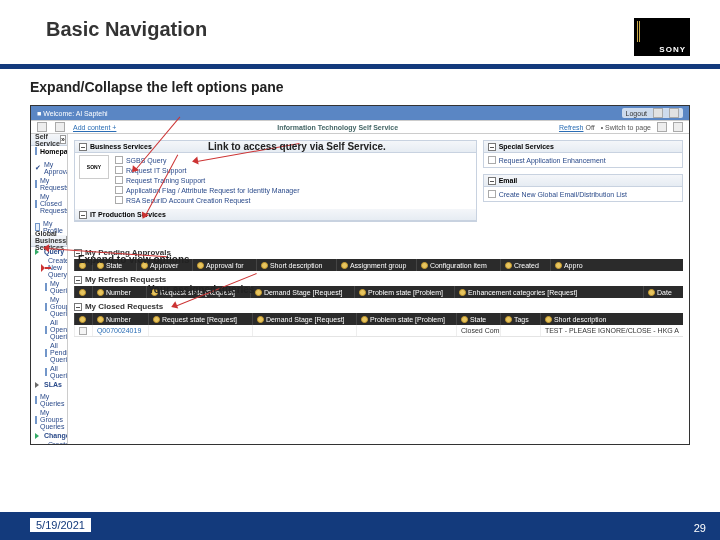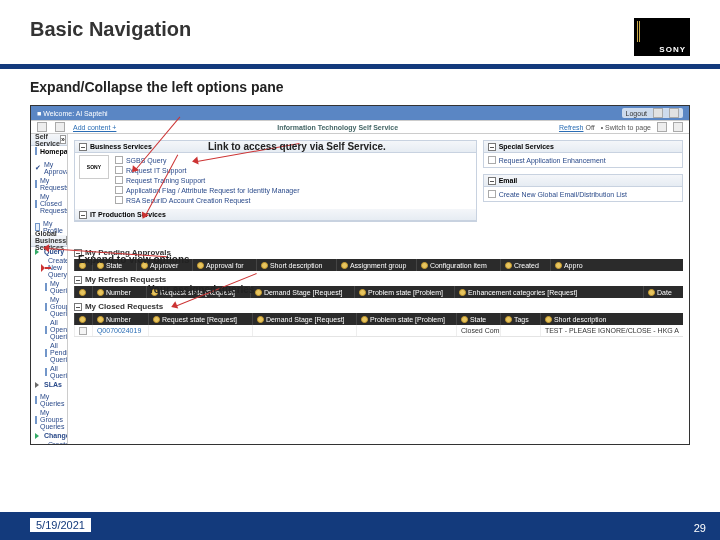--- a/index.html
+++ b/index.html
@@ -1,18 +1,18 @@
 <!DOCTYPE html>
 <html><head>
 <meta charset="utf-8">
 <style>
   * { box-sizing: border-box; margin: 0; padding: 0; }
   body { width: 720px; height: 540px; font-family: Arial, sans-serif; background: #fff; position: relative; overflow: hidden; }
 
-  .slide-header { padding: 18px 30px 8px 30px; display: flex; justify-content: space-between; align-items: flex-start; border-bottom: 5px solid #133a7c; }
+  .slide-header { padding: 18px 30px 8px 46px; display: flex; justify-content: space-between; align-items: flex-start; border-bottom: 5px solid #133a7c; }
   .slide-title { font-size: 20px; font-weight: bold; color: #333; }
   .logo { width: 56px; height: 38px; background: #000; position: relative; display: flex; align-items: center; justify-content: center; }
   .logo::before { content: ""; position: absolute; left: 3px; top: 3px; bottom: 14px; width: 4px; background: repeating-linear-gradient(to right, #c9a94a 0 1px, transparent 1px 2px); }
   .logo-text { color: #fff; font-size: 8px; font-weight: bold; letter-spacing: 1px; position: absolute; bottom: 2px; right: 4px; }
 
   .subtitle-bar { padding: 10px 30px 6px 30px; }
   .subtitle { font-size: 14px; font-weight: bold; color: #222; }
 
   .screenshot-area { margin: 4px 30px 0 30px; border: 1px solid #333; height: 340px; position: relative; background: #fff; overflow: hidden; }
 

